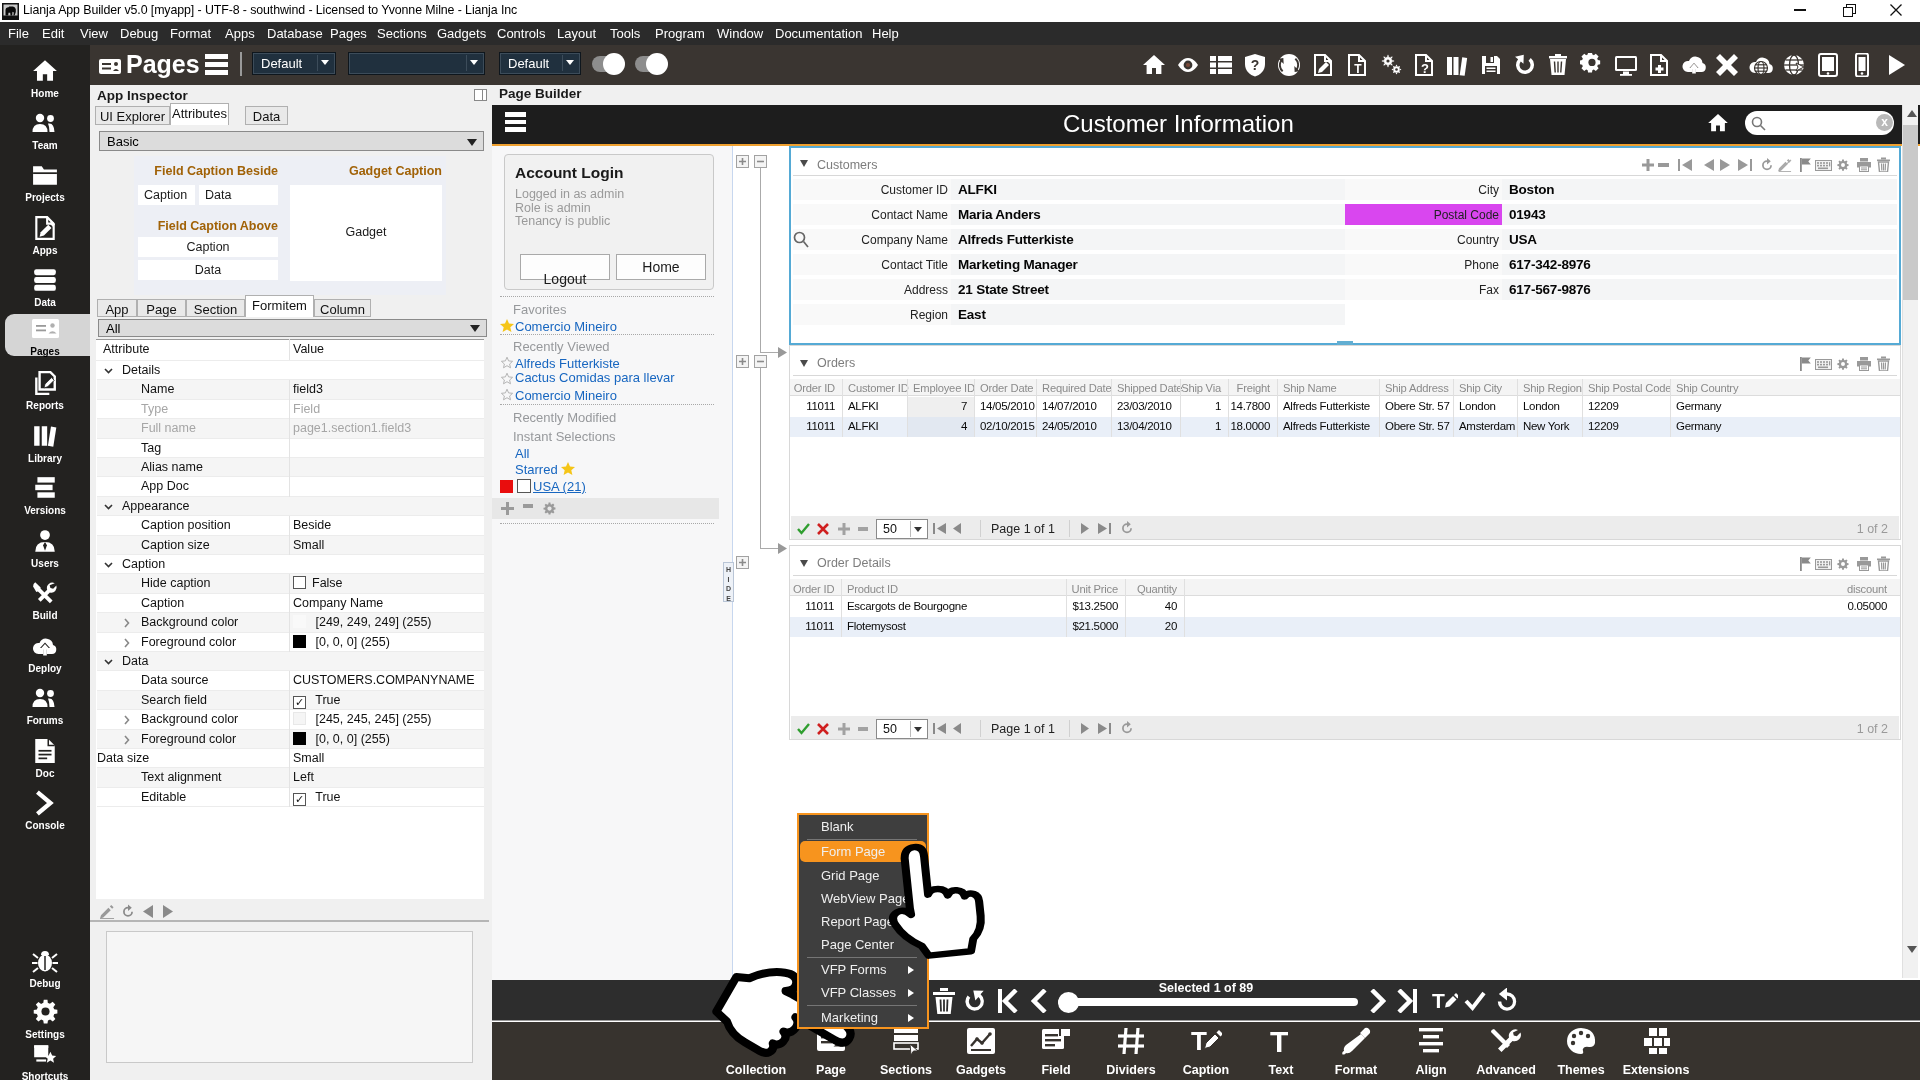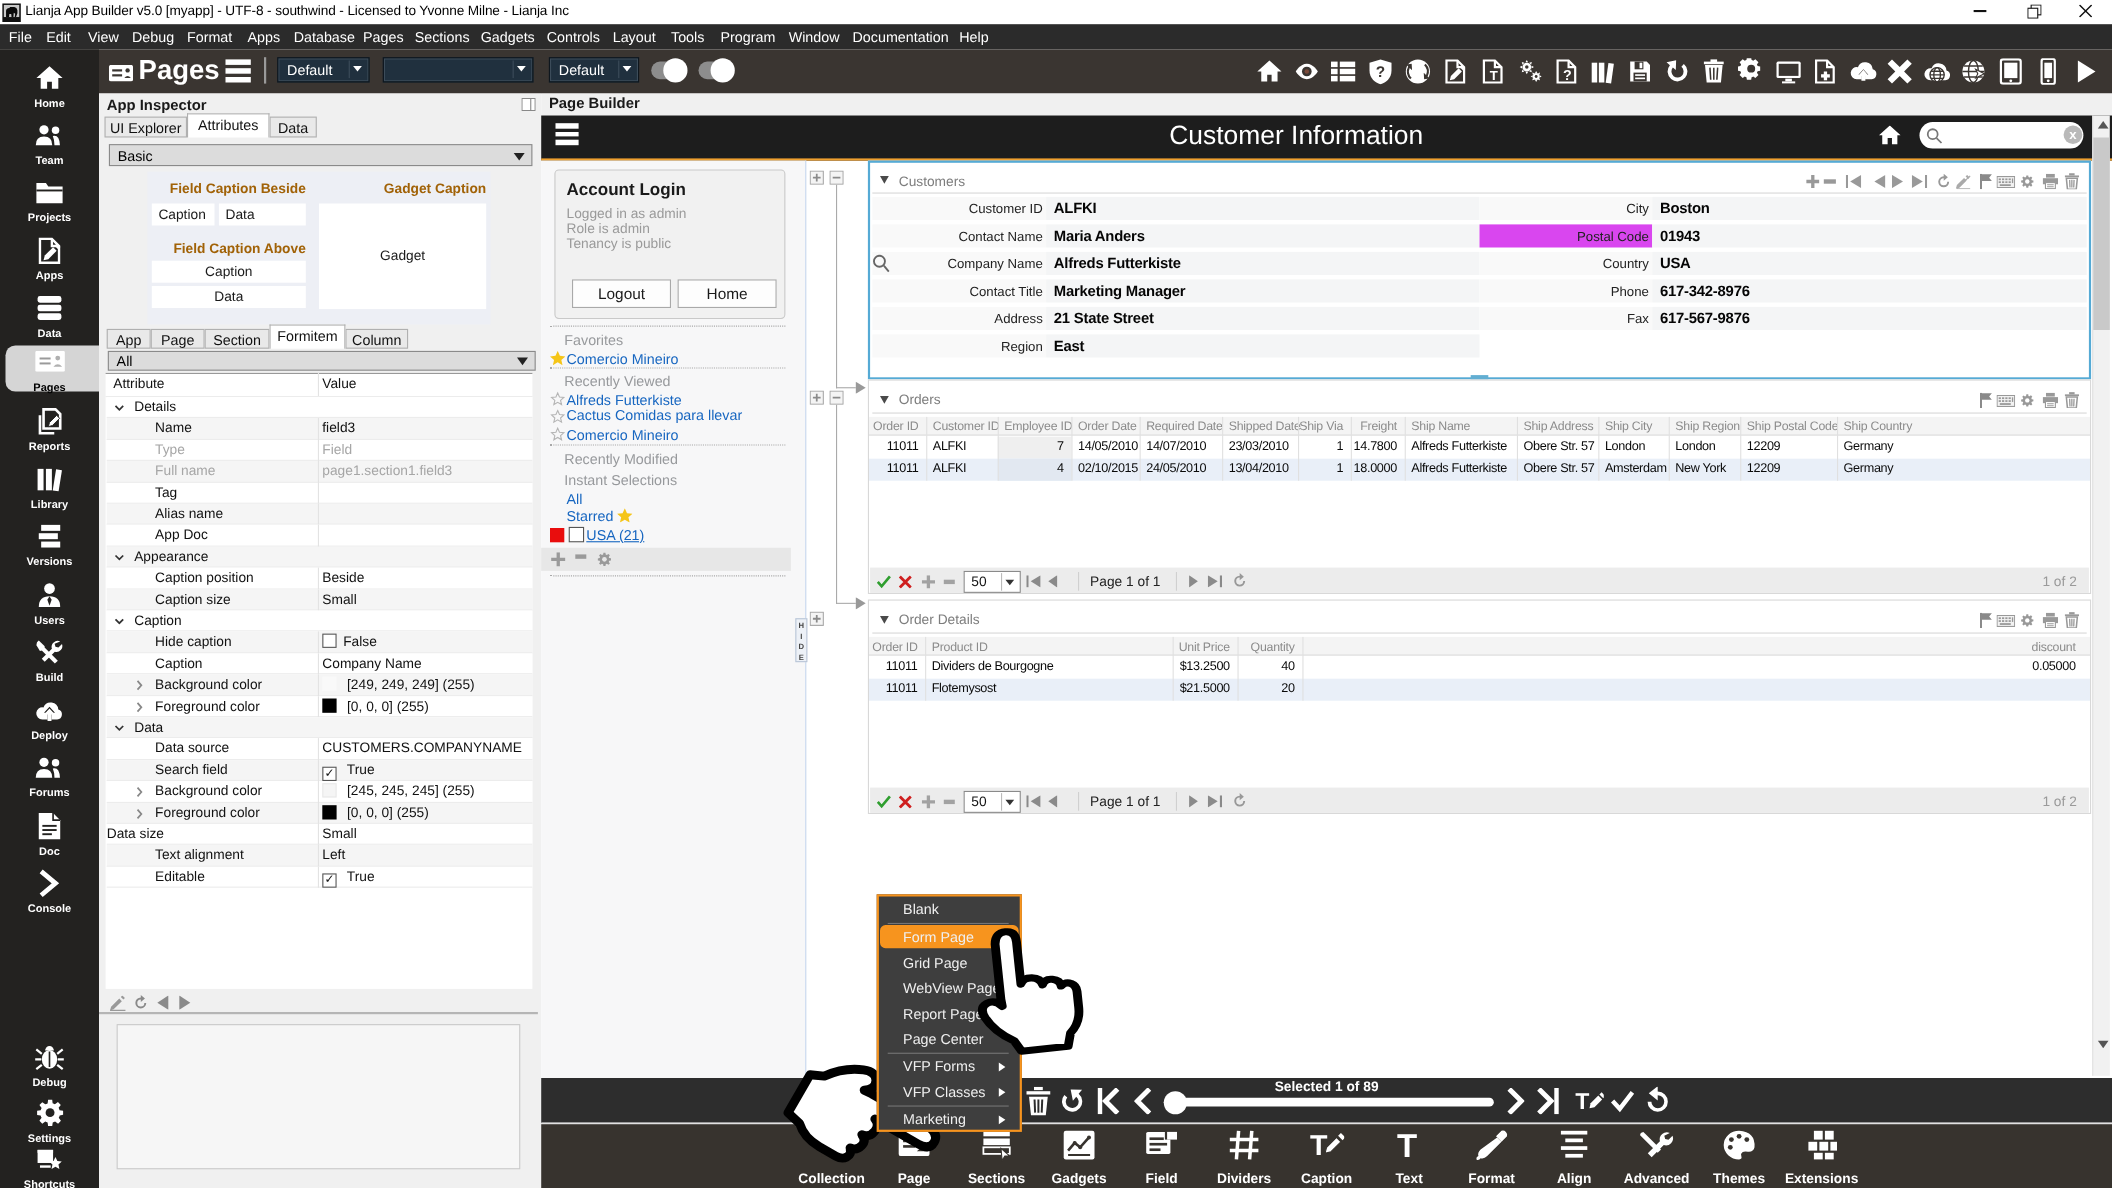--- a/index.html
+++ b/index.html
@@ -365,21 +365,21 @@
         <rect x="4" y="17" width="9" height="2" fill="#fff"></rect>
       </svg><span class="lbl">Shortcuts</span></div>
 <div class="abs" id="inspector"></div>
 <div class="abs" style="left:97px;top:88px;font-size:13.5px;font-weight:bold;color:#1a1a1a">App Inspector</div>
 <svg class="abs" style="left:474px;top:89px" width="13" height="12" viewBox="0 0 13 12">
       <rect x="0.5" y="0.5" width="12" height="11" fill="#fff" stroke="#888"></rect>
       <line x1="8.5" y1="0.5" x2="8.5" y2="11.5" stroke="#888"></line>
     </svg>
 <div class="tab" style="left:95px;top:106px;width:75px;height:19px">UI Explorer</div>
 <div class="tab" style="left:245px;top:106px;width:43px;height:19px">Data</div>
-<div class="tab active" style="left:170px;top:103px;width:75px;height:22px">Attributes</div>
+<div class="tab active" style="left:170px;top:103px;width:59px;height:22px">Attributes</div>
 <div class="ddown" style="left:99px;top:131px;width:385px;height:20px">Basic<span class="arr"></span></div>
 <div class="abs" style="left:134px;top:156px;width:312px;height:139px;background:#edeff5"></div>
 <div class="pvlbl" style="left:138px;top:164px;width:140px">Field Caption Beside</div>
 <div class="pvbox" style="left:138px;top:185px;width:57px;height:20px;padding:3px 0 0 6px">Caption</div>
 <div class="pvbox" style="left:199px;top:185px;width:79px;height:20px;padding:3px 0 0 6px">Data</div>
 <div class="pvlbl" style="left:138px;top:219px;width:140px">Field Caption Above</div>
 <div class="pvbox" style="left:138px;top:237px;width:140px;height:20px;padding:3px 0 0 0;text-align:center">Caption</div>
 <div class="pvbox" style="left:138px;top:260px;width:140px;height:20px;padding:3px 0 0 0;text-align:center">Data</div>
 <div class="pvlbl" style="left:290px;top:164px;width:152px">Gadget Caption</div>
 <div class="pvbox" style="left:290px;top:185px;width:152px;height:96px">
@@ -463,21 +463,21 @@
 <div class="abs" style="left:1745px;top:111px;width:149px;height:24px;background:#fff;border-radius:12px"></div>
 <svg class="abs" style="left:1751px;top:116px" width="15" height="15" viewBox="0 0 15 15">
       <circle cx="6" cy="6" r="4.5" fill="none" stroke="#777" stroke-width="1.6"></circle>
       <line x1="9.5" y1="9.5" x2="14" y2="14" stroke="#777" stroke-width="1.6"></line>
     </svg>
 <div class="abs" style="left:1876px;top:114px;width:17px;height:17px;background:#b9b9b9;border-radius:50%;color:#fff;font-weight:bold;font-size:12px;text-align:center;line-height:17px">x</div>
 <div class="abs" id="leftpanel"></div>
 <div class="abs" style="left:504px;top:154px;width:210px;height:136px;background:#f1f1f1;border:1px solid #c9c9c9;border-radius:4px"></div>
 <div class="abs" style="left:515px;top:164px;font-size:15.5px;font-weight:bold;color:#1a1a1a">Account Login</div>
 <div class="abs" style="left:515px;top:188px;font-size:12.5px;color:#9a9a9a;line-height:13.5px">Logged in as admin<br>Role is admin<br>Tenancy is public</div>
-<div class="abs" style="left:520px;top:254px;width:90px;height:26px;background:#fdfdfd;border:1px solid #a9a9a9;font-size:14px;color:#1a1a1a;text-align:center;padding-top:4px">Logout</div>
+<div class="abs" style="left:520px;top:254px;width:90px;height:26px;background:#fdfdfd;border:1px solid #a9a9a9;font-size:14px;color:#1a1a1a;text-align:center;padding-top:16px">Logout</div>
 <div class="abs" style="left:616px;top:254px;width:90px;height:26px;background:#fdfdfd;border:1px solid #a9a9a9;font-size:14px;color:#1a1a1a;text-align:center;padding-top:4px">Home</div>
 <div class="dotline" style="left:500px;top:296px"></div>
 <div class="glink" style="top:302px">Favorites</div>
 <svg class="abs" style="left:500px;top:319px" width="14" height="13" viewBox="0 0 14 13">
       <path d="M7 0 l2 4.5 l5 .5 l-3.7 3.3 l1.1 4.7 l-4.4-2.6 l-4.4 2.6 l1.1-4.7 L0 5 l5-.5z" fill="#f5c518"></path>
     </svg>
 <div class="blink" style="top:319px">Comercio Mineiro</div>
 <div class="dotline" style="left:500px;top:334px"></div>
 <div class="glink" style="top:339px">Recently Viewed</div>
 <svg class="abs" style="left:500px;top:356px" width="14" height="13" viewBox="0 0 14 13">
@@ -868,21 +868,21 @@
     </svg>
 <div class="abs" style="left:790px;top:579px;width:1110px;height:17px;background:#f4f4f4;border-bottom:1px solid #dcdcdc"></div>
 <div class="gc" style="left:793px;top:583px;width:41px;text-align:right">Order ID</div>
 <div class="gc" style="left:847px;top:583px">Product ID</div>
 <div class="gc" style="left:1066px;top:583px;width:52px;text-align:right">Unit Price</div>
 <div class="gc" style="left:1125px;top:583px;width:52px;text-align:right">Quantity</div>
 <div class="gc" style="left:1184px;top:583px;width:703px;text-align:right">discount</div>
 <div class="abs" style="left:790px;top:597px;width:1110px;height:20px;background:#fff"></div>
 <div class="abs" style="left:790px;top:617px;width:1110px;height:20px;background:#e9eff8"></div>
 <div class="dc" style="left:793px;top:600px;width:41px;text-align:right">11011</div>
-<div class="dc" style="left:847px;top:600px">Dividers de Bourgogne</div>
+<div class="dc" style="left:847px;top:600px">Escargots de Bourgogne</div>
 <div class="dc" style="left:1066px;top:600px;width:52px;text-align:right">$13.2500</div>
 <div class="dc" style="left:1125px;top:600px;width:52px;text-align:right">40</div>
 <div class="dc" style="left:1184px;top:600px;width:703px;text-align:right">0.05000</div>
 <div class="dc" style="left:793px;top:620px;width:41px;text-align:right">11011</div>
 <div class="dc" style="left:847px;top:620px">Flotemysost</div>
 <div class="dc" style="left:1066px;top:620px;width:52px;text-align:right">$21.5000</div>
 <div class="dc" style="left:1125px;top:620px;width:52px;text-align:right">20</div>
 <div class="abs" style="left:841px;top:579px;width:1px;height:58px;background:#e0e0e0"></div>
 <div class="abs" style="left:1066px;top:579px;width:1px;height:58px;background:#e0e0e0"></div>
 <div class="abs" style="left:1125px;top:579px;width:1px;height:58px;background:#e0e0e0"></div>

